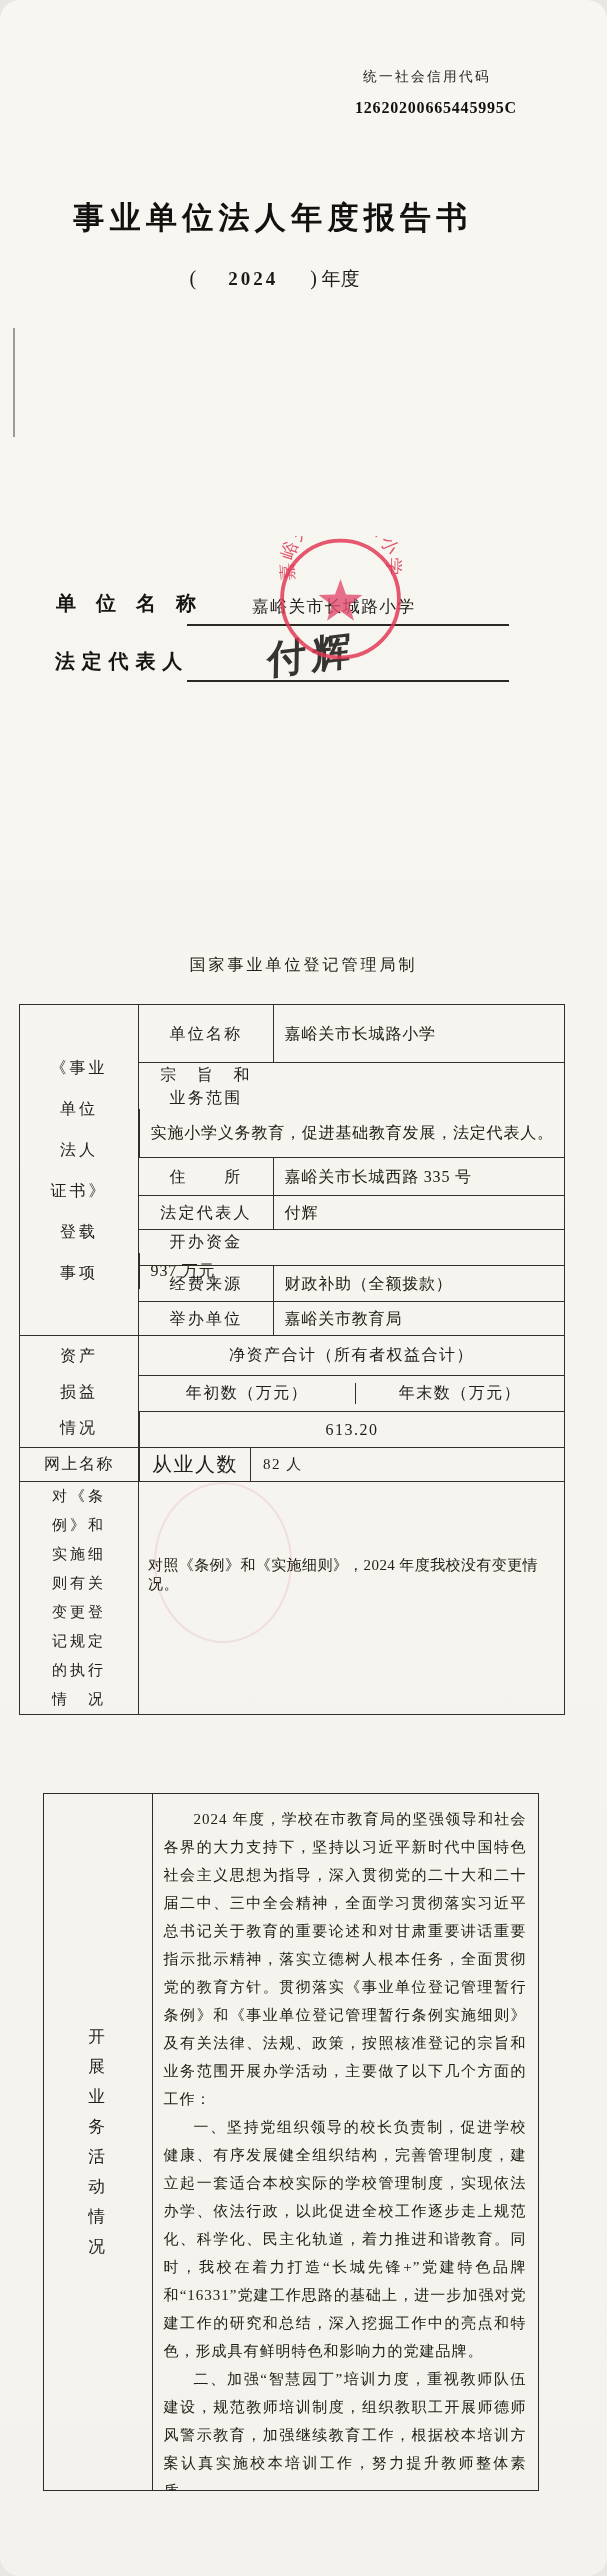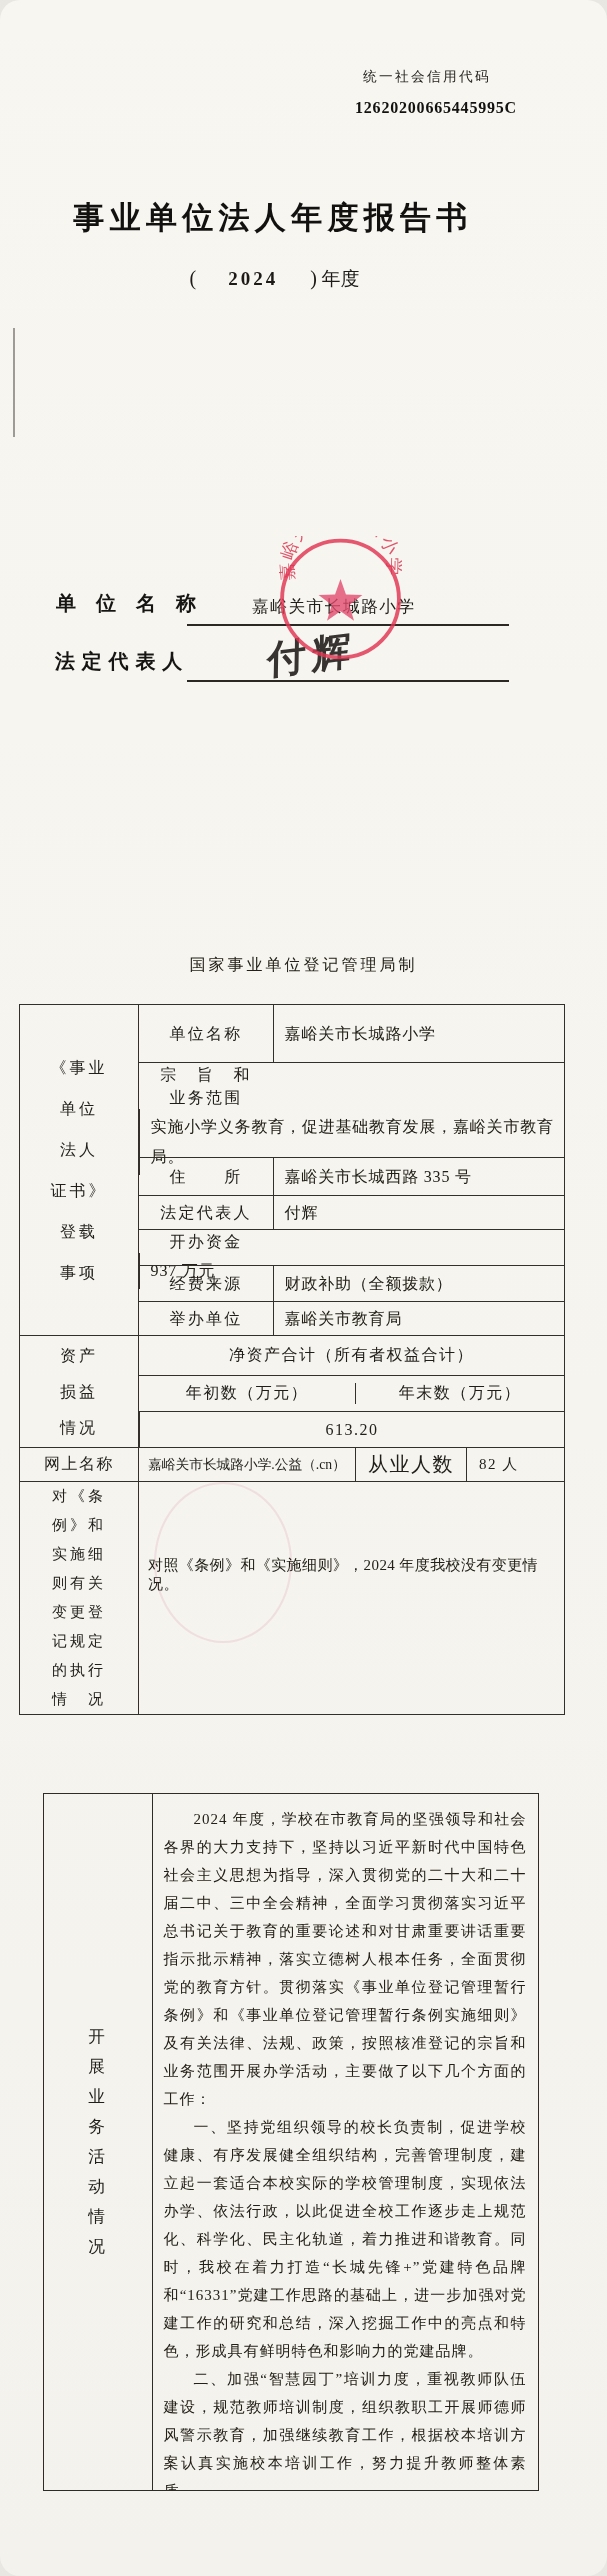--- a/index.html
+++ b/index.html
@@ -131,21 +131,21 @@
 事项</div>
       </div>
       <div class="t1-rows">
         <div class="t1-row rh1">
           <div class="t1-label">单位名称</div>
           <div class="t1-value">嘉峪关市长城路小学</div>
         </div>
         <div class="t1-row rh2">
           <div class="t1-label">宗　旨　和
 业务范围</div>
-          <div class="t1-value">实施小学义务教育，促进基础教育发展，嘉峪关市教育局。</div>
+          <div class="t1-value">实施小学义务教育，促进基础教育发展，法定代表人。</div>
         </div>
         <div class="t1-row rh3">
           <div class="t1-label">住　　所</div>
           <div class="t1-value">嘉峪关市长城西路 335 号</div>
         </div>
         <div class="t1-row rh4">
           <div class="t1-label">法定代表人</div>
           <div class="t1-value">付辉</div>
         </div>
         <div class="t1-row rh5">
@@ -178,21 +178,20 @@
           <div class="cell-center half-r">年末数（万元）</div>
         </div>
         <div class="t1-b-row bh3">
           <div class="cell-center half-r">613.20</div>
         </div>
       </div>
     </div>
 
     <div class="t1-sec t1-secC">
       <div class="cell-center c-label">网上名称</div>
-      <div class="cell-center c-name">嘉峪关市长城路小学.公益（.cn）</div>
       <div class="cell-center c-staff-label">从业人数</div>
       <div class="cell-center c-staff-value">82 人</div>
     </div>
 
     <div class="t1-sec t1-secD">
       <div class="t1-colhead">
         <div class="vlines reg-lines">对《条
 例》和
 实施细
 则有关

